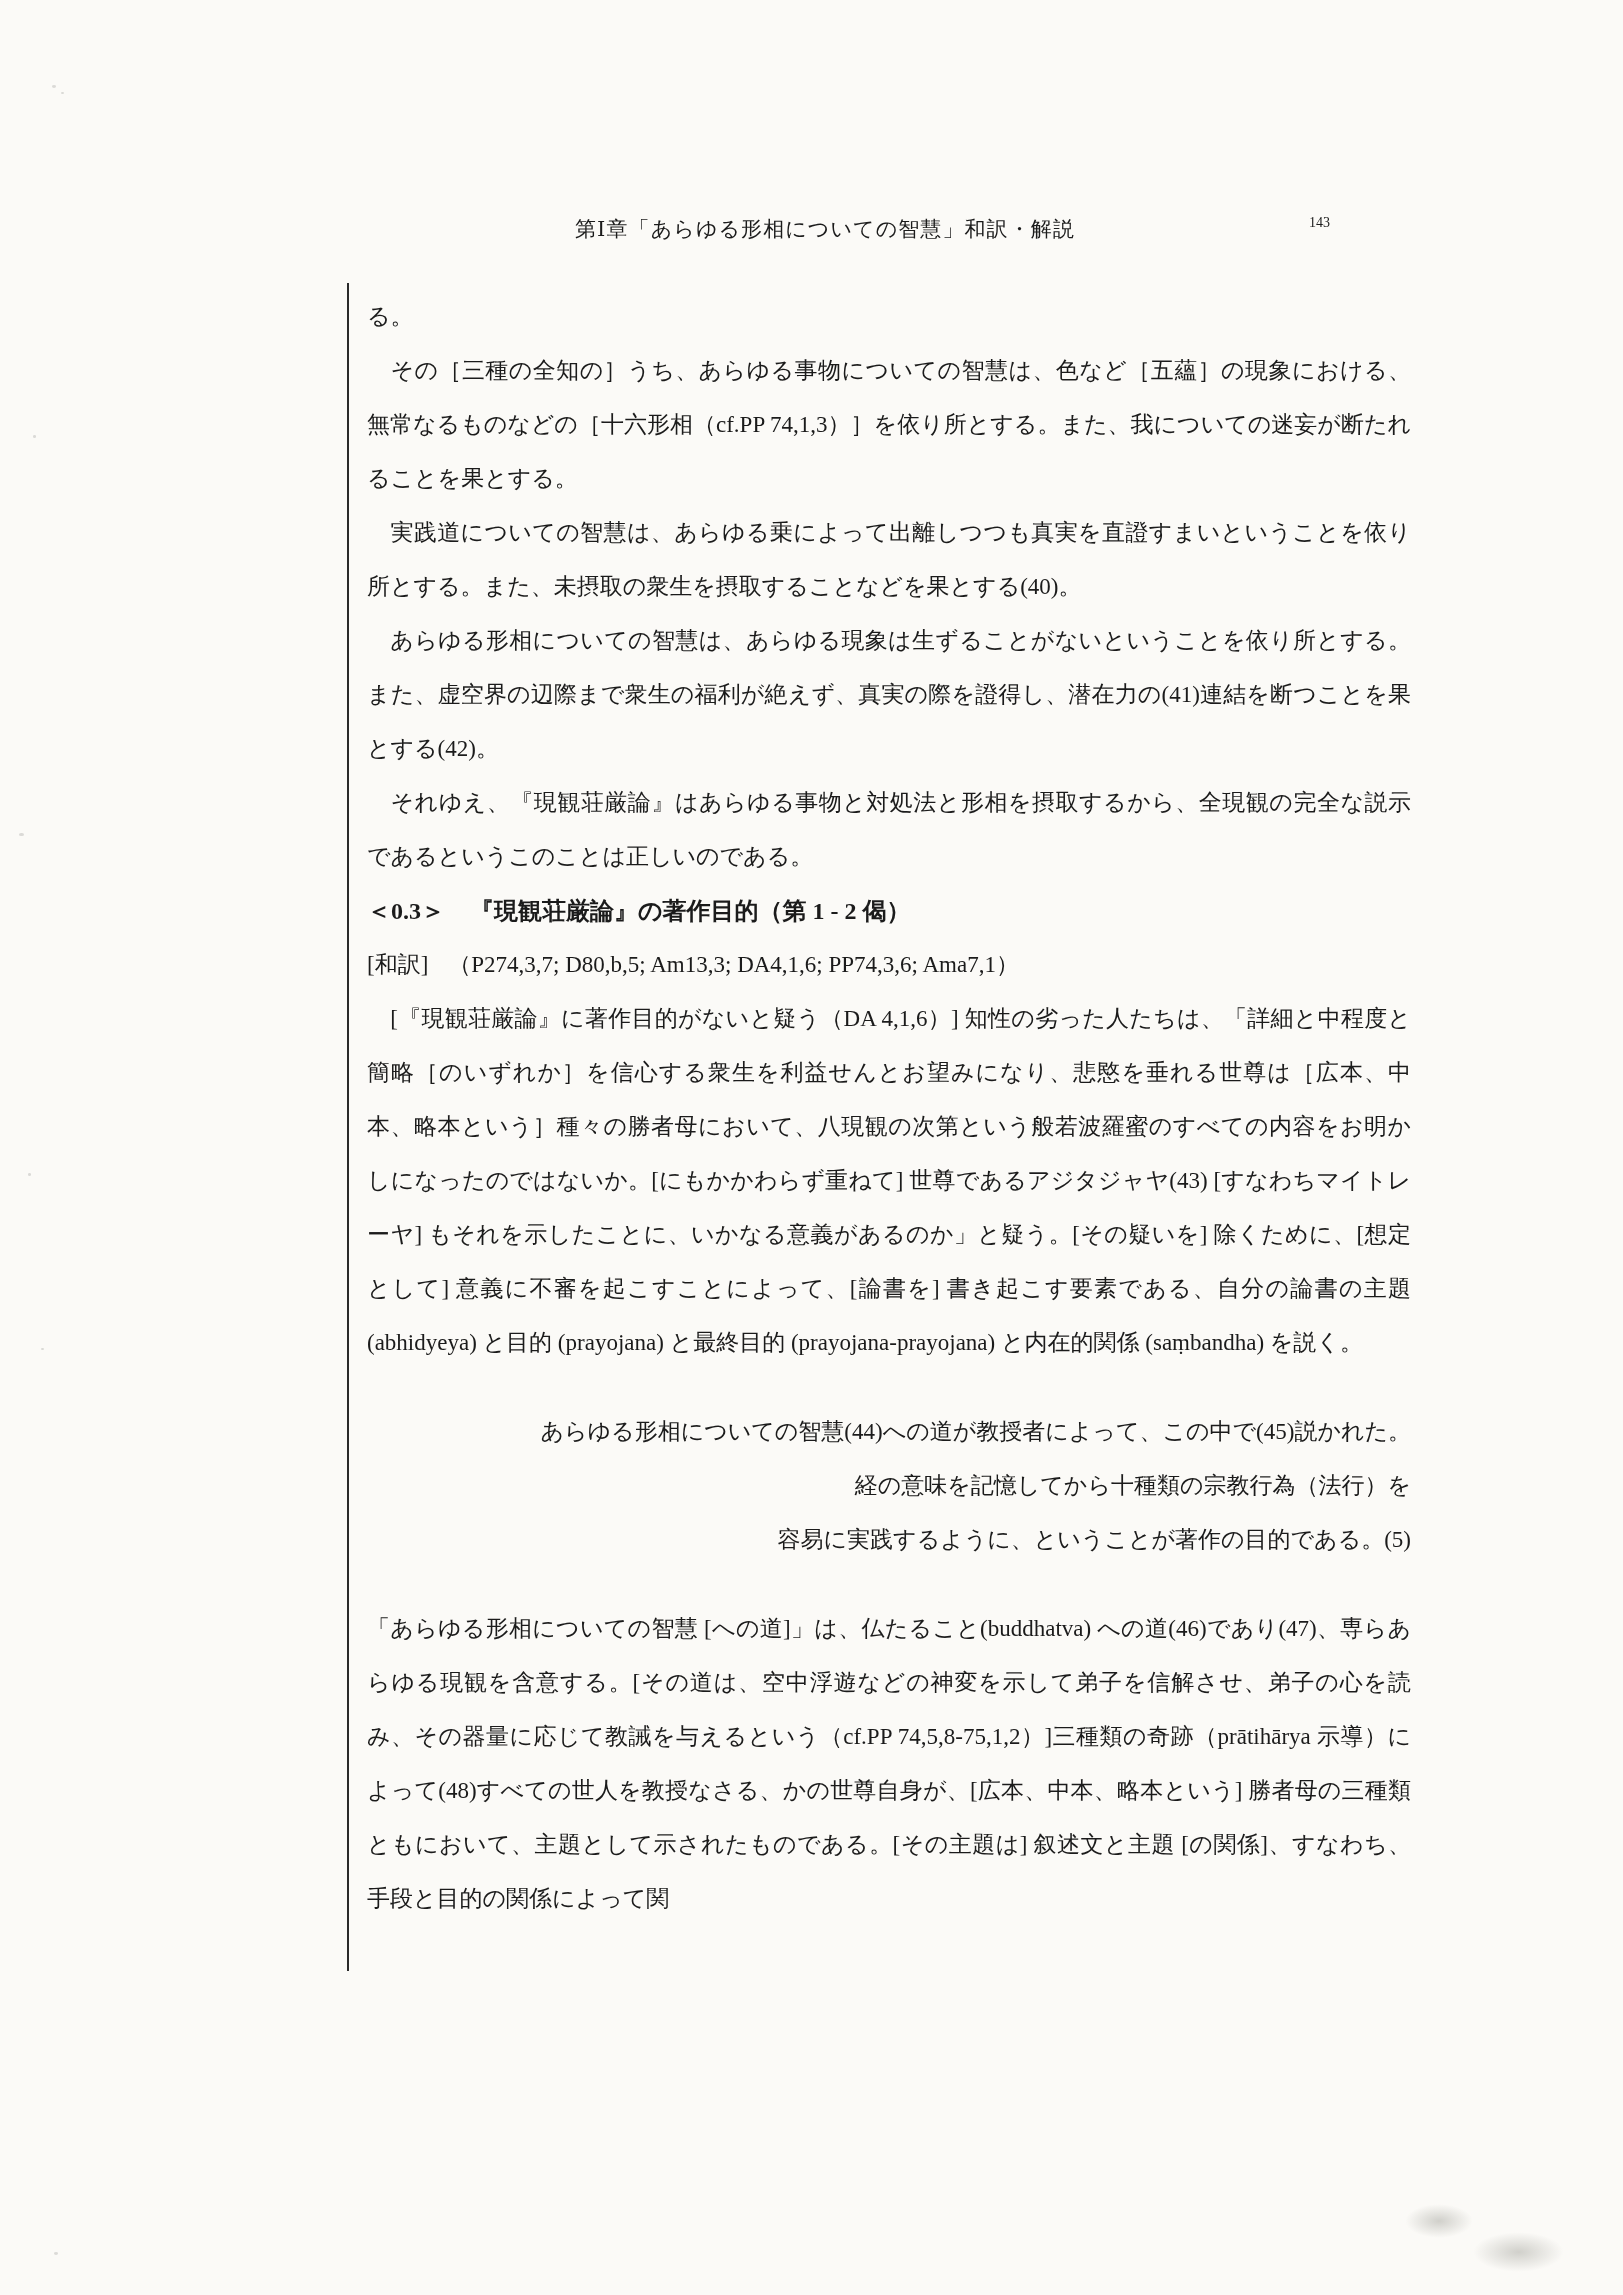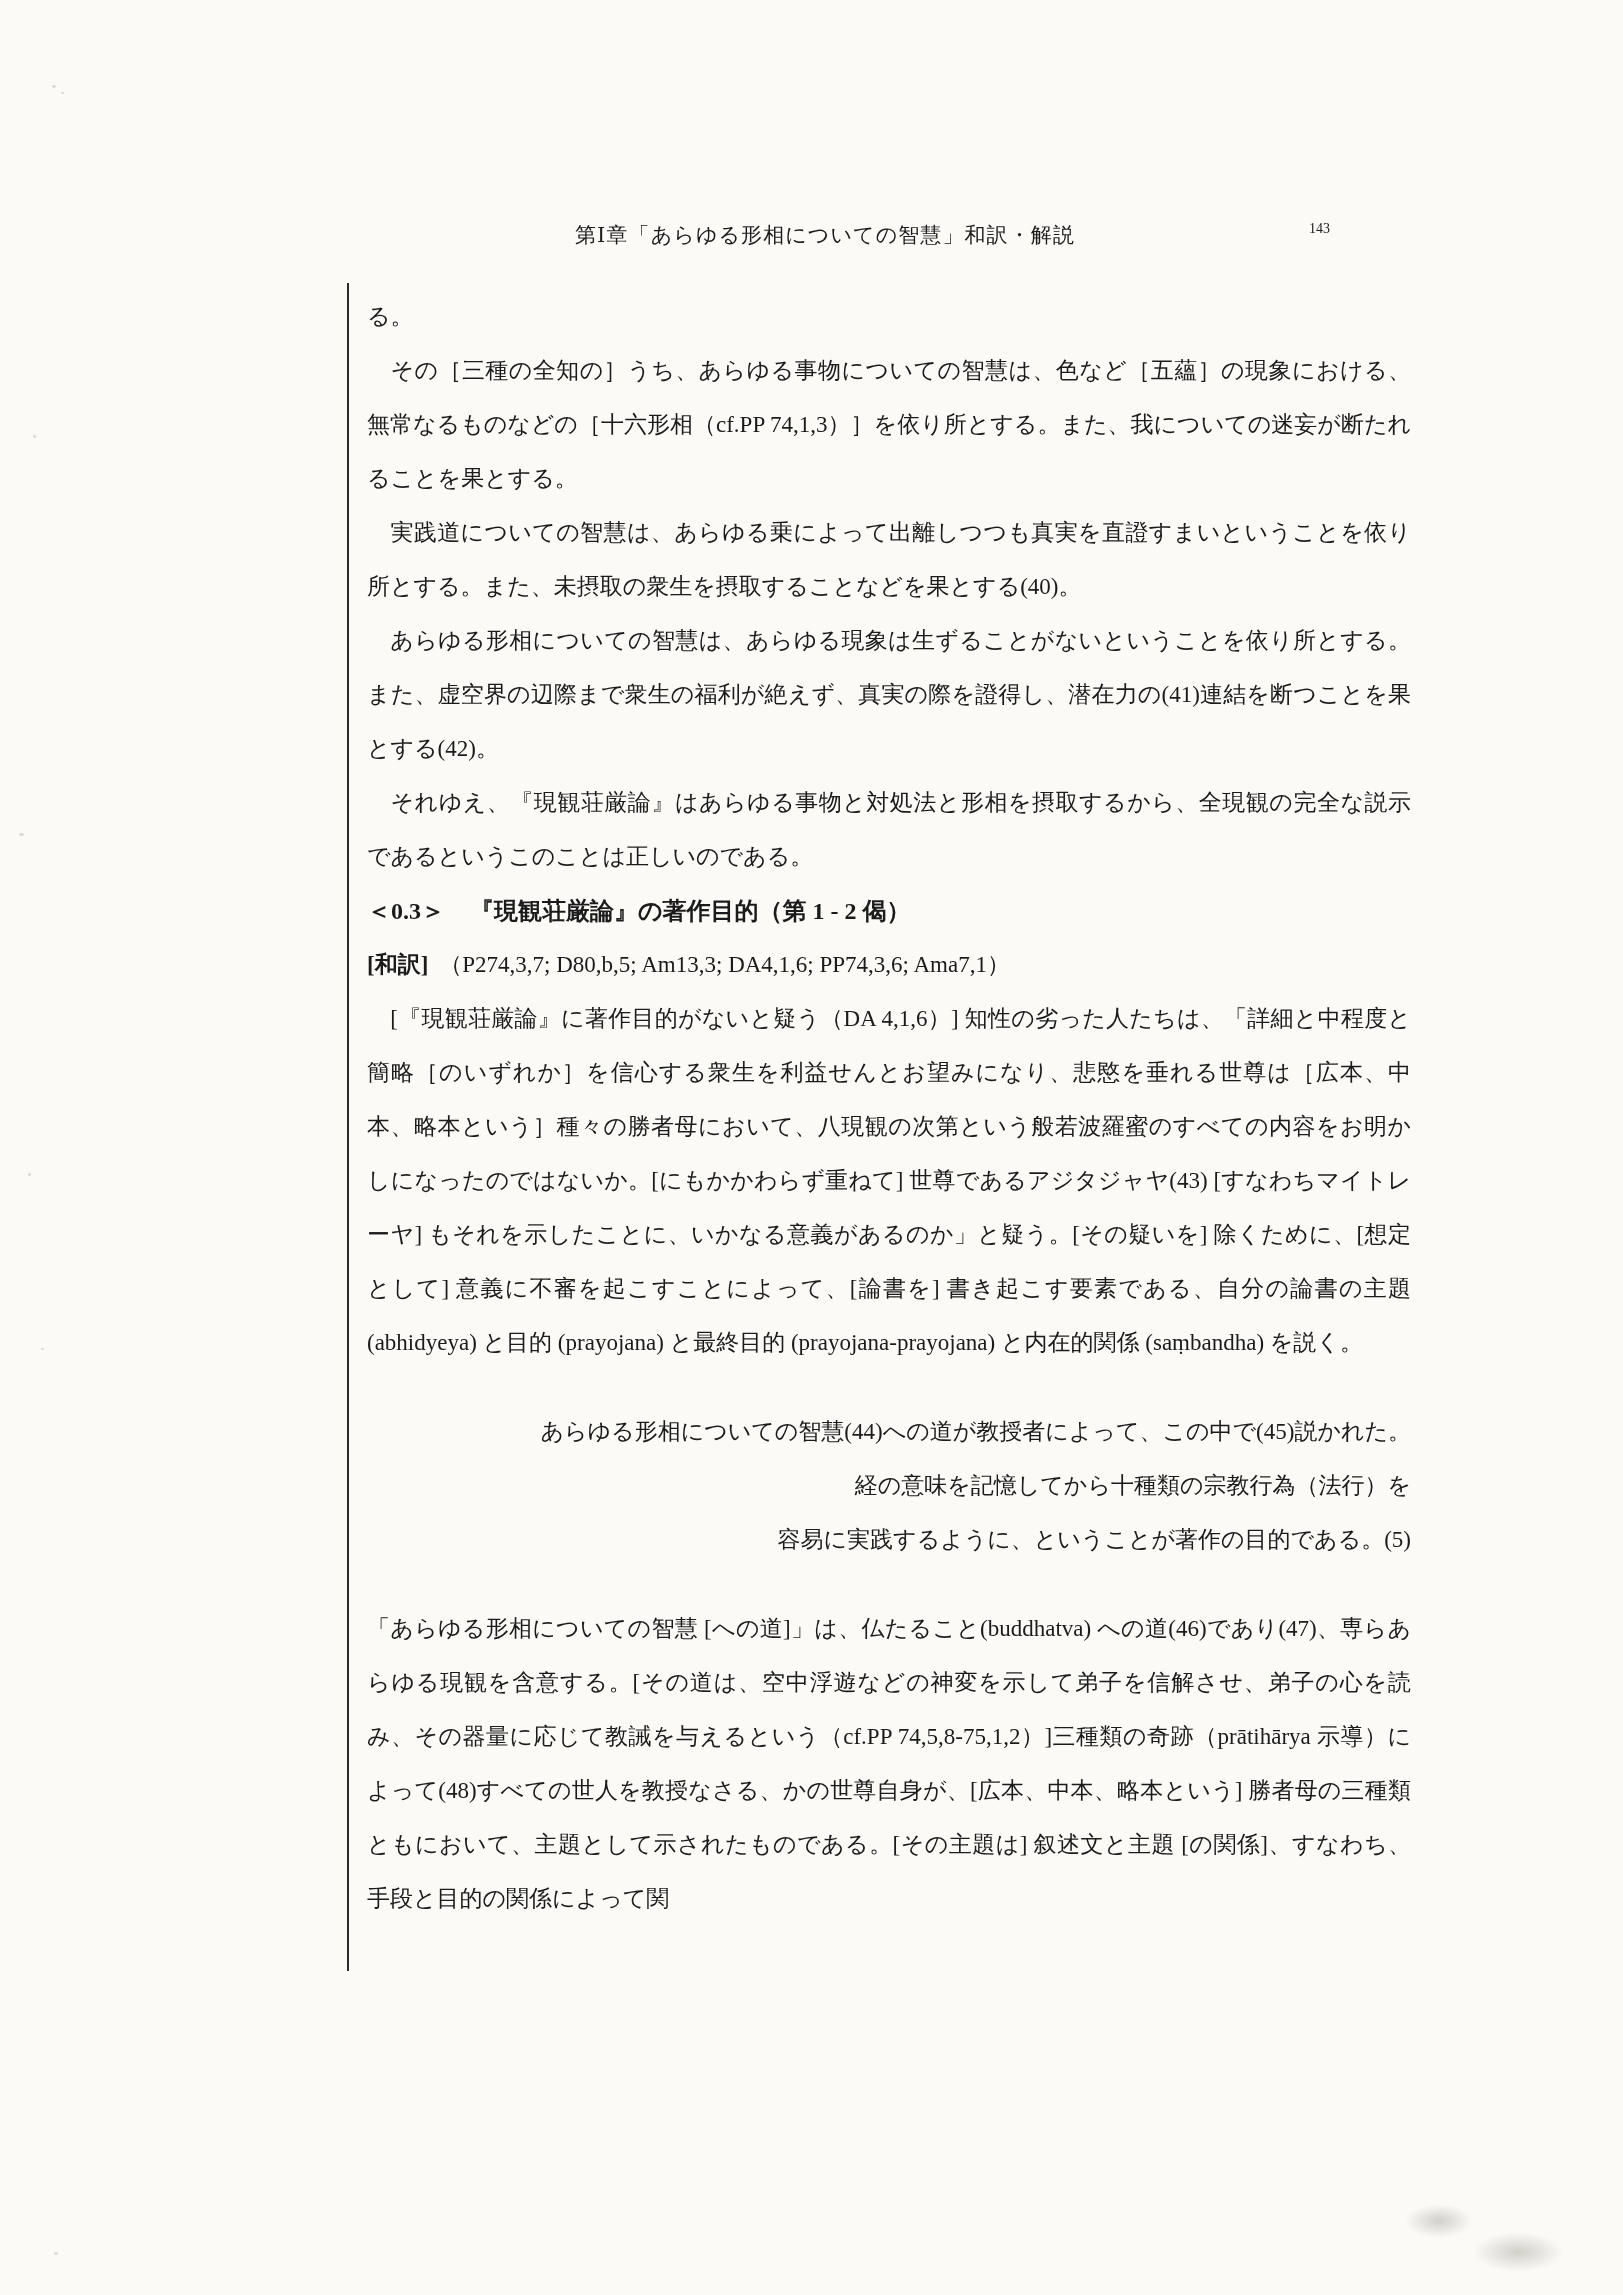--- a/index.html
+++ b/index.html
@@ -16,21 +16,21 @@
     overflow: hidden;
   }
   .page {
     position: absolute;
     inset: 0;
     background: #fbfaf7;
   }
   
   .header {
     position: absolute;
-    top: 221px;
+    top: 215px;
     left: 0;
     width: 100%;
     height: 28px;
     font-size: 21px;
   }
   .chapter-title {
     position: absolute;
     left: 575px;
     white-space: nowrap;
     letter-spacing: 1.1px;
@@ -71,21 +71,21 @@
     line-height: 54px;
     text-align: left;
   }
   .heading-number { margin-right: 25px; }
   .source-line {
     margin: 0;
     margin-left: -35px;
     line-height: 54px;
     text-align: left;
   }
-  .source-label { font-weight: bold; margin-right: 11px; }
+  .source-label { font-weight: normal; margin-right: 20px; }
   .verse-block {
     margin-top: 35px;
     margin-bottom: 35px;
     margin-left: 85px;
   }
   .verse-line {
     line-height: 54px;
     text-align: right;
   }
   

